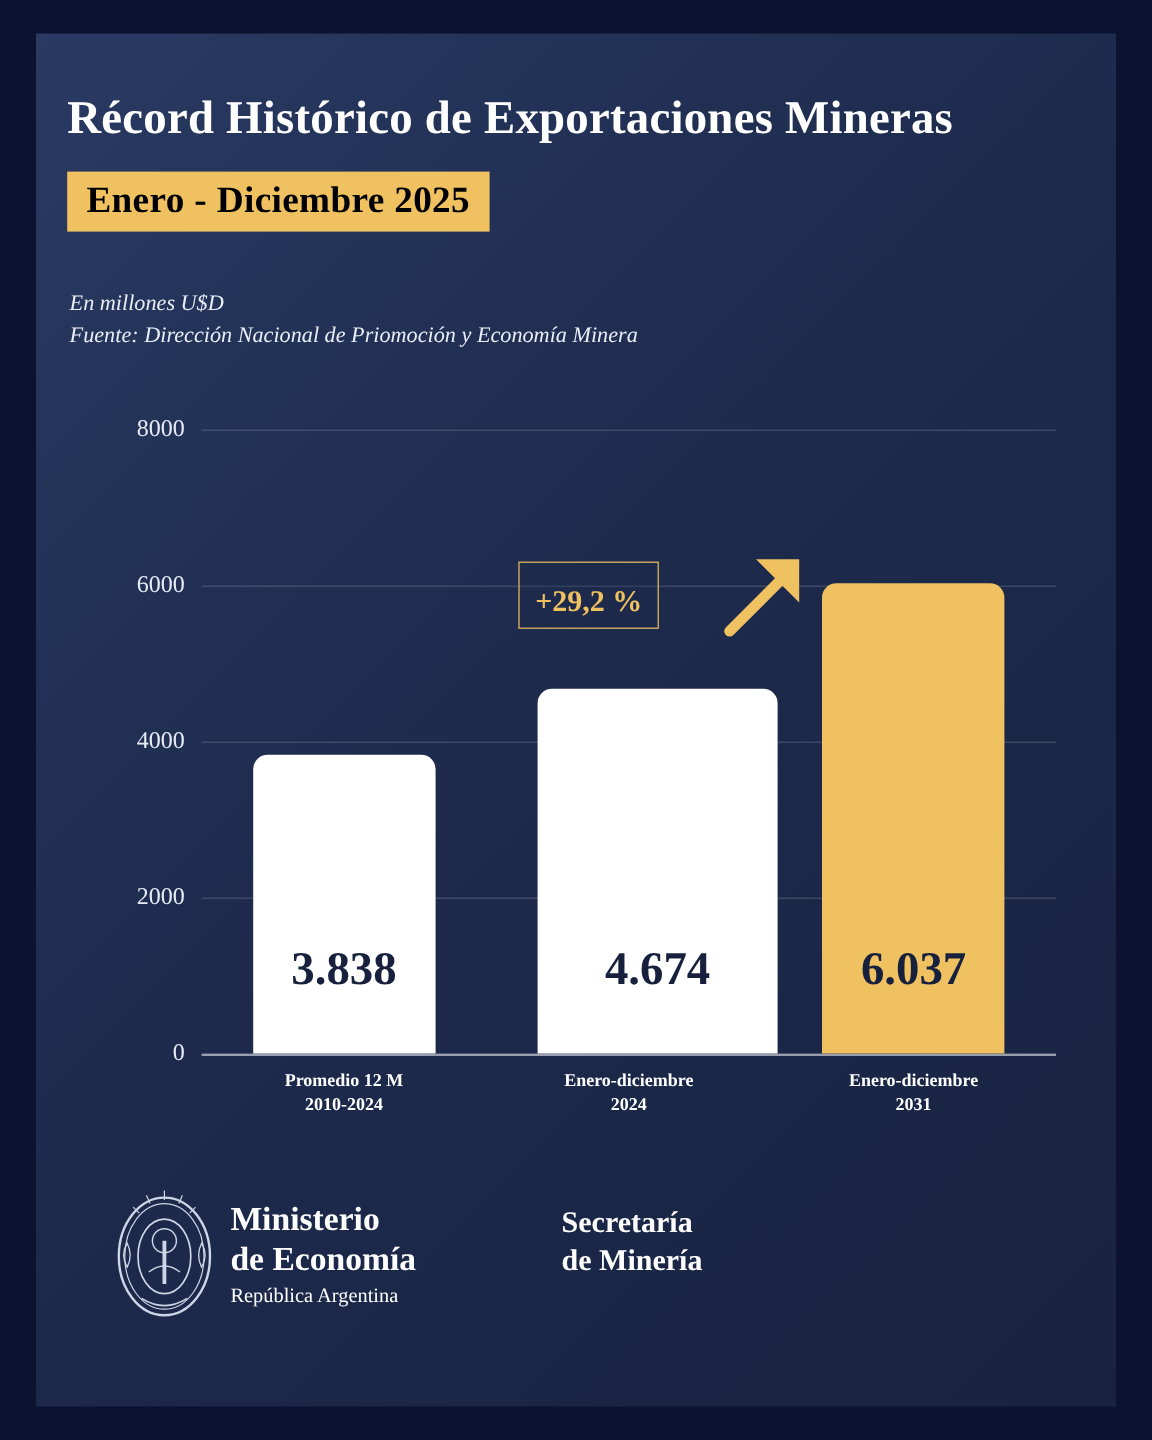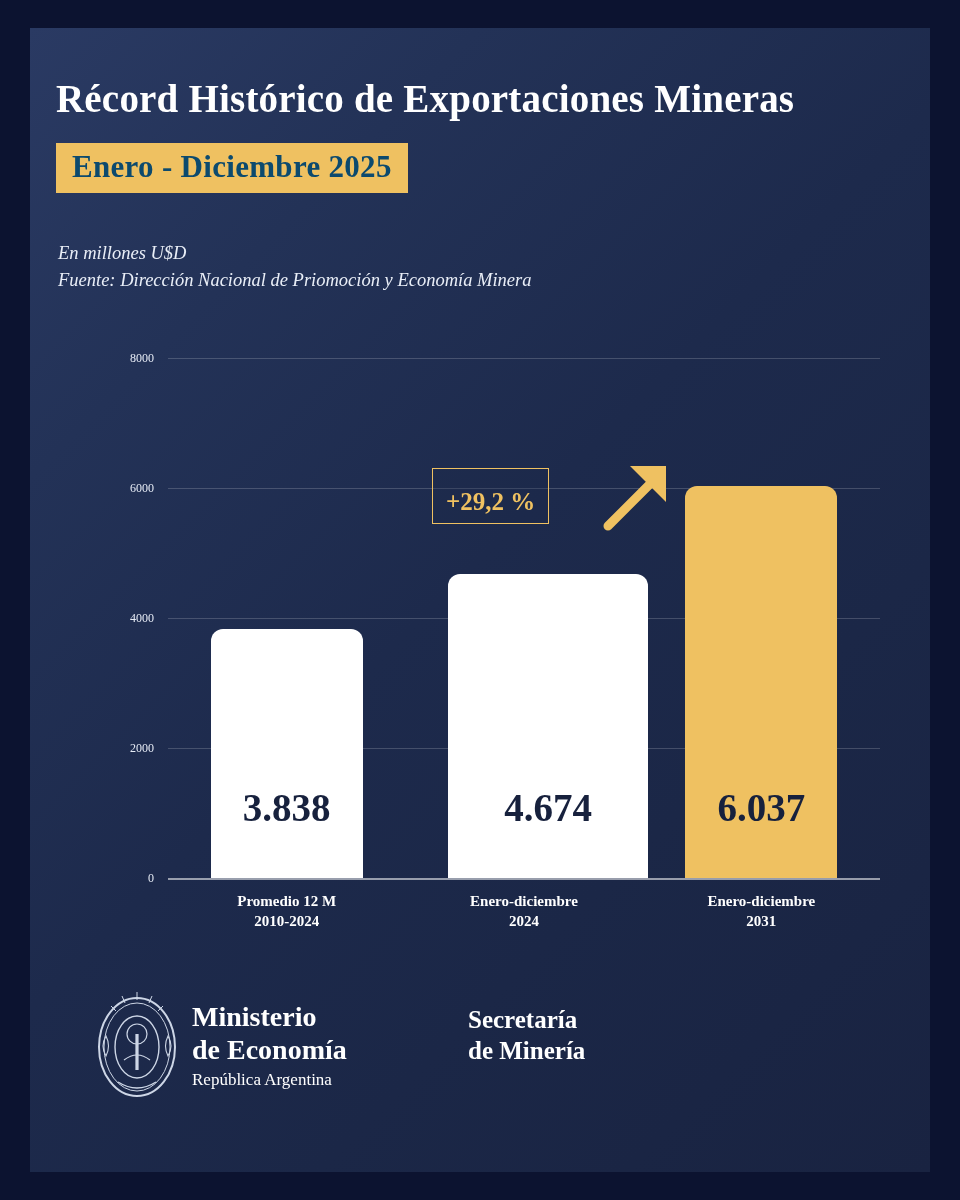--- a/index.html
+++ b/index.html
@@ -62,21 +62,21 @@
   }
 
   .subtitle-wrap {
     position: absolute;
     left: 26px;
     top: 115px;
   }
   .subtitle {
     display: inline-block;
     background: #efc161;
-    color: #0c4a6e;
+    color: #000000;
     font-size: 31px;
     font-weight: bold;
     padding: 6px 16px 8px 16px;
     font-family: "Liberation Serif", serif;
     letter-spacing: 0.3px;
   }
 
   .note {
     position: absolute;
     left: 28px;
@@ -117,21 +117,21 @@
     right: 0;
     height: 2px;
     background: rgba(255,255,255,0.55);
   }
   .ytick {
     position: absolute;
     right: 100%;
     margin-right: 14px;
     transform: translateY(-50%);
     color: #e6ebf5;
-    font-size: 12px;
+    font-size: 20px;
     font-family: "Liberation Serif", serif;
     white-space: nowrap;
   }
 
   .bar {
     position: absolute;
     bottom: 0;
     border-radius: 12px 12px 0 0;
   }
   .bar .barvalue {

